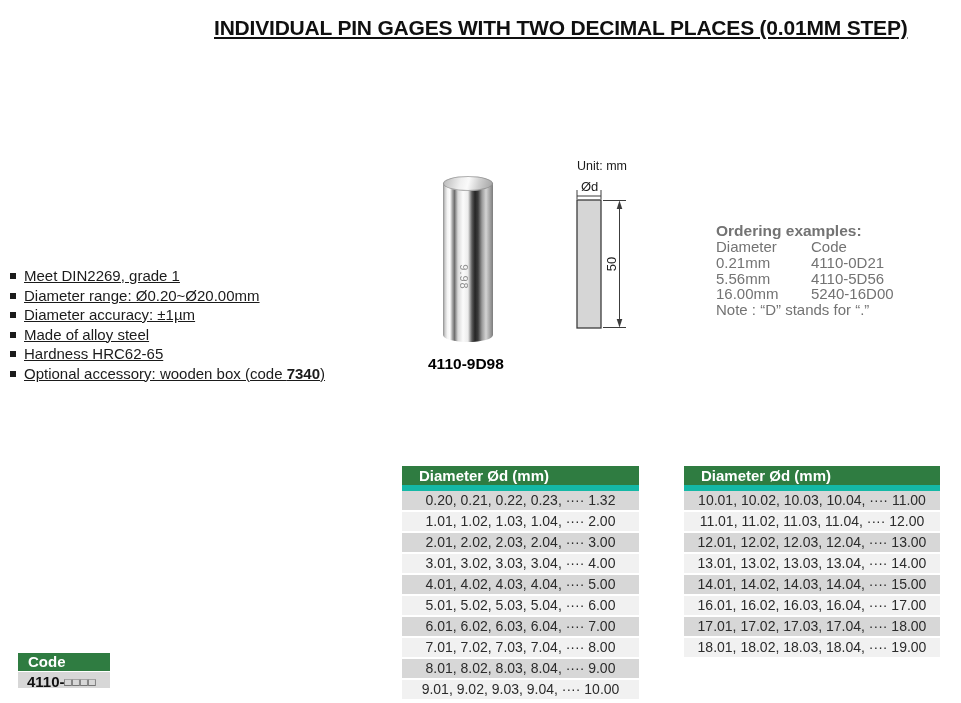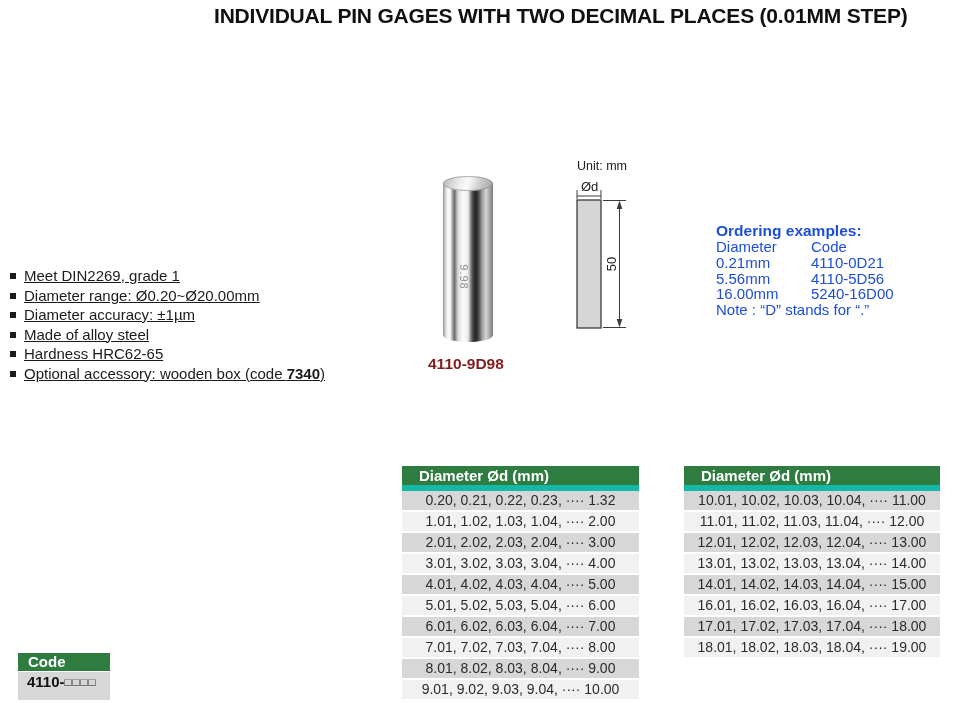--- a/index.html
+++ b/index.html
@@ -1,61 +1,61 @@
 <!DOCTYPE html>
 <html><head>
 <meta charset="utf-8">
 <style>
   html,body{margin:0;padding:0;background:#fff;}
   .page{position:relative;width:961px;height:703px;background:#fff;overflow:hidden;
         font-family:"Liberation Sans","DejaVu Sans",sans-serif;
         --green:#2f7c41;--rowdark:#d7d7d7;--rowlight:#f1f1f1;}
 
-  .title{position:absolute;left:214px;top:4px;margin:0;font-size:21px;font-weight:700;
-         color:#101010;letter-spacing:-0.2px;white-space:nowrap;}
+  .title{position:absolute;left:214px;top:16px;margin:0;font-size:21px;font-weight:700;
+         color:#101010;letter-spacing:-0.2px;white-space:nowrap;text-decoration:underline;}
 
   
   .features{position:absolute;left:10px;top:266px;color:#1b1b1b;font-size:15px;}
   .feat{display:flex;align-items:flex-start;line-height:19.5px;white-space:nowrap;text-decoration:underline;}
   .bullet{flex:0 0 auto;width:6px;height:6px;background:#1b1b1b;margin:7px 8px 0 0;}
 
   
   .pin{position:absolute;left:443px;top:176px;width:50px;height:166px;}
   .pin-cap{position:absolute;left:0;top:0;width:50px;height:15px;border-radius:50%;z-index:2;
            background:linear-gradient(105deg,#b5b5b5,#efefef 35%,#fafafa 50%,#d0d0d0 70%,#9f9f9f);
            box-shadow:inset 0 0 0 1px rgba(120,120,120,.55);}
   .pin-body{position:absolute;left:0;top:7px;width:50px;height:159px;
             border-radius:0 0 50% 50% / 0 0 7px 7px;
             background:linear-gradient(90deg,#8d8d8d 0%,#cdcdcd 4%,#f4f4f4 9%,#fdfdfd 14%,
               #a3a3a3 19%,#6f6f6f 23%,#d9d9d9 30%,#fbfbfb 40%,#ececec 50%,#5a5a5a 58%,
               #262626 64%,#3c3c3c 70%,#9b9b9b 78%,#d4d4d4 86%,#a8a8a8 93%,#7c7c7c 100%);}
   .engrave{position:absolute;left:8px;top:88px;transform:rotate(90deg);font-size:11px;
            color:#8f8f8f;letter-spacing:1px;z-index:1;}
-  .caption{position:absolute;left:428px;top:355px;font-size:15.5px;font-weight:700;color:#7f1d1d;}
+  .caption{position:absolute;left:428px;top:355px;font-size:15.5px;font-weight:700;color:#000000;}
 
   
   .drawing{position:absolute;left:560px;top:158px;}
   .dtext{font-family:"Liberation Sans","DejaVu Sans",sans-serif;font-size:12.5px;fill:#1b1b1b;}
   .dtext-b{font-family:"Liberation Sans","DejaVu Sans",sans-serif;font-size:13px;fill:#1b1b1b;}
   .dline{stroke:#3c3c3c;stroke-width:1;}
   .drect{fill:#d6d6d6;stroke:#3c3c3c;stroke-width:1.3;}
   .darrow{fill:#3c3c3c;}
 
   
-  .ordering{position:absolute;left:716px;top:222px;color:#1d4ed8;font-size:15px;white-space:nowrap;}
+  .ordering{position:absolute;left:716px;top:222px;color:#737373;font-size:15px;white-space:nowrap;}
   .ohead{font-weight:700;font-size:15.5px;line-height:17px;}
   .orow{line-height:15.8px;}
   .oc1{display:inline-block;width:95px;}
   .onote{line-height:15.8px;}
 
   
   .codebox{position:absolute;left:18px;top:653px;width:92px;}
   .codehead{height:18px;line-height:18px;background:var(--green);color:#fff;font-weight:700;
             font-size:15px;padding-left:10px;border-bottom:1px solid #fff;}
-  .codeval{height:28px;line-height:20px;background:var(--rowdark);font-weight:700;font-size:15px;
+  .codeval{height:16px;line-height:20px;background:var(--rowdark);font-weight:700;font-size:15px;
            color:#111;padding-left:9px;}
   .boxes{font-size:11.5px;letter-spacing:1px;position:relative;top:-1.5px;font-weight:700;}
 
   
   .gtable{position:absolute;top:466px;}
   .t-left{left:402px;width:237px;}
   .t-right{left:684px;width:256px;}
   .gheader{height:19px;line-height:19px;background:var(--green);color:#fff;font-weight:700;
            font-size:15px;padding-left:17px;border-bottom:6px solid #14b8a6;}
   .grow{height:19px;line-height:19px;font-size:14px;text-align:center;color:#2b2b2b;

